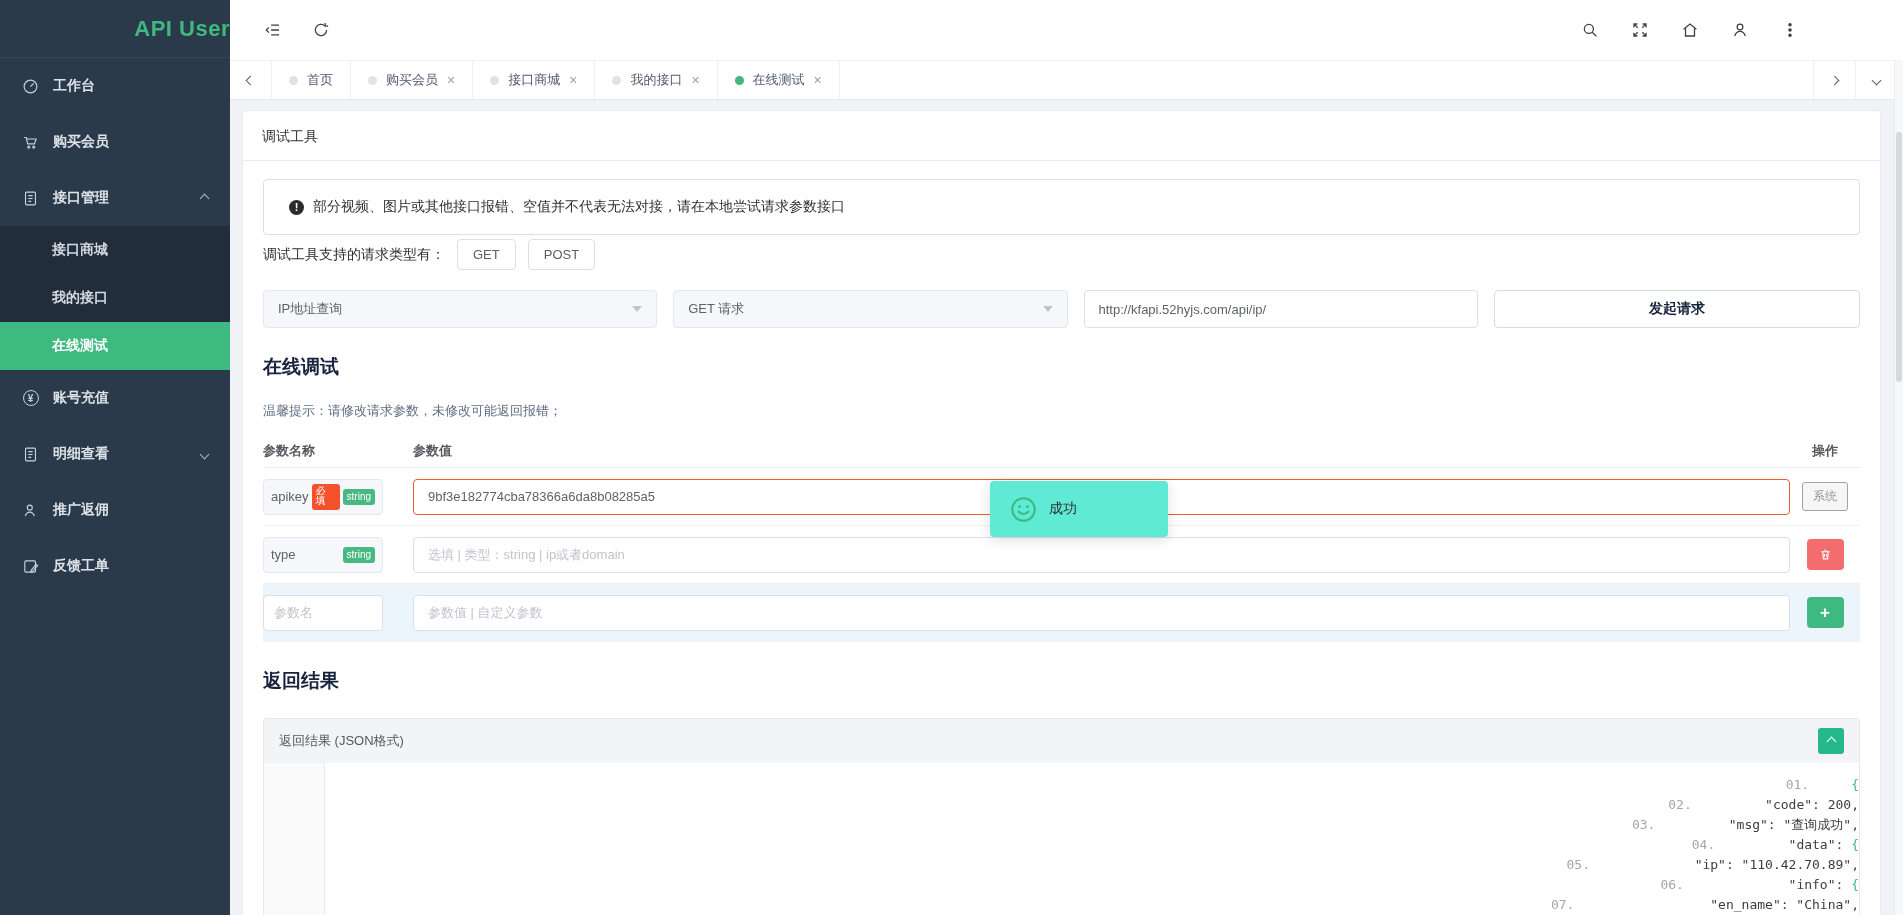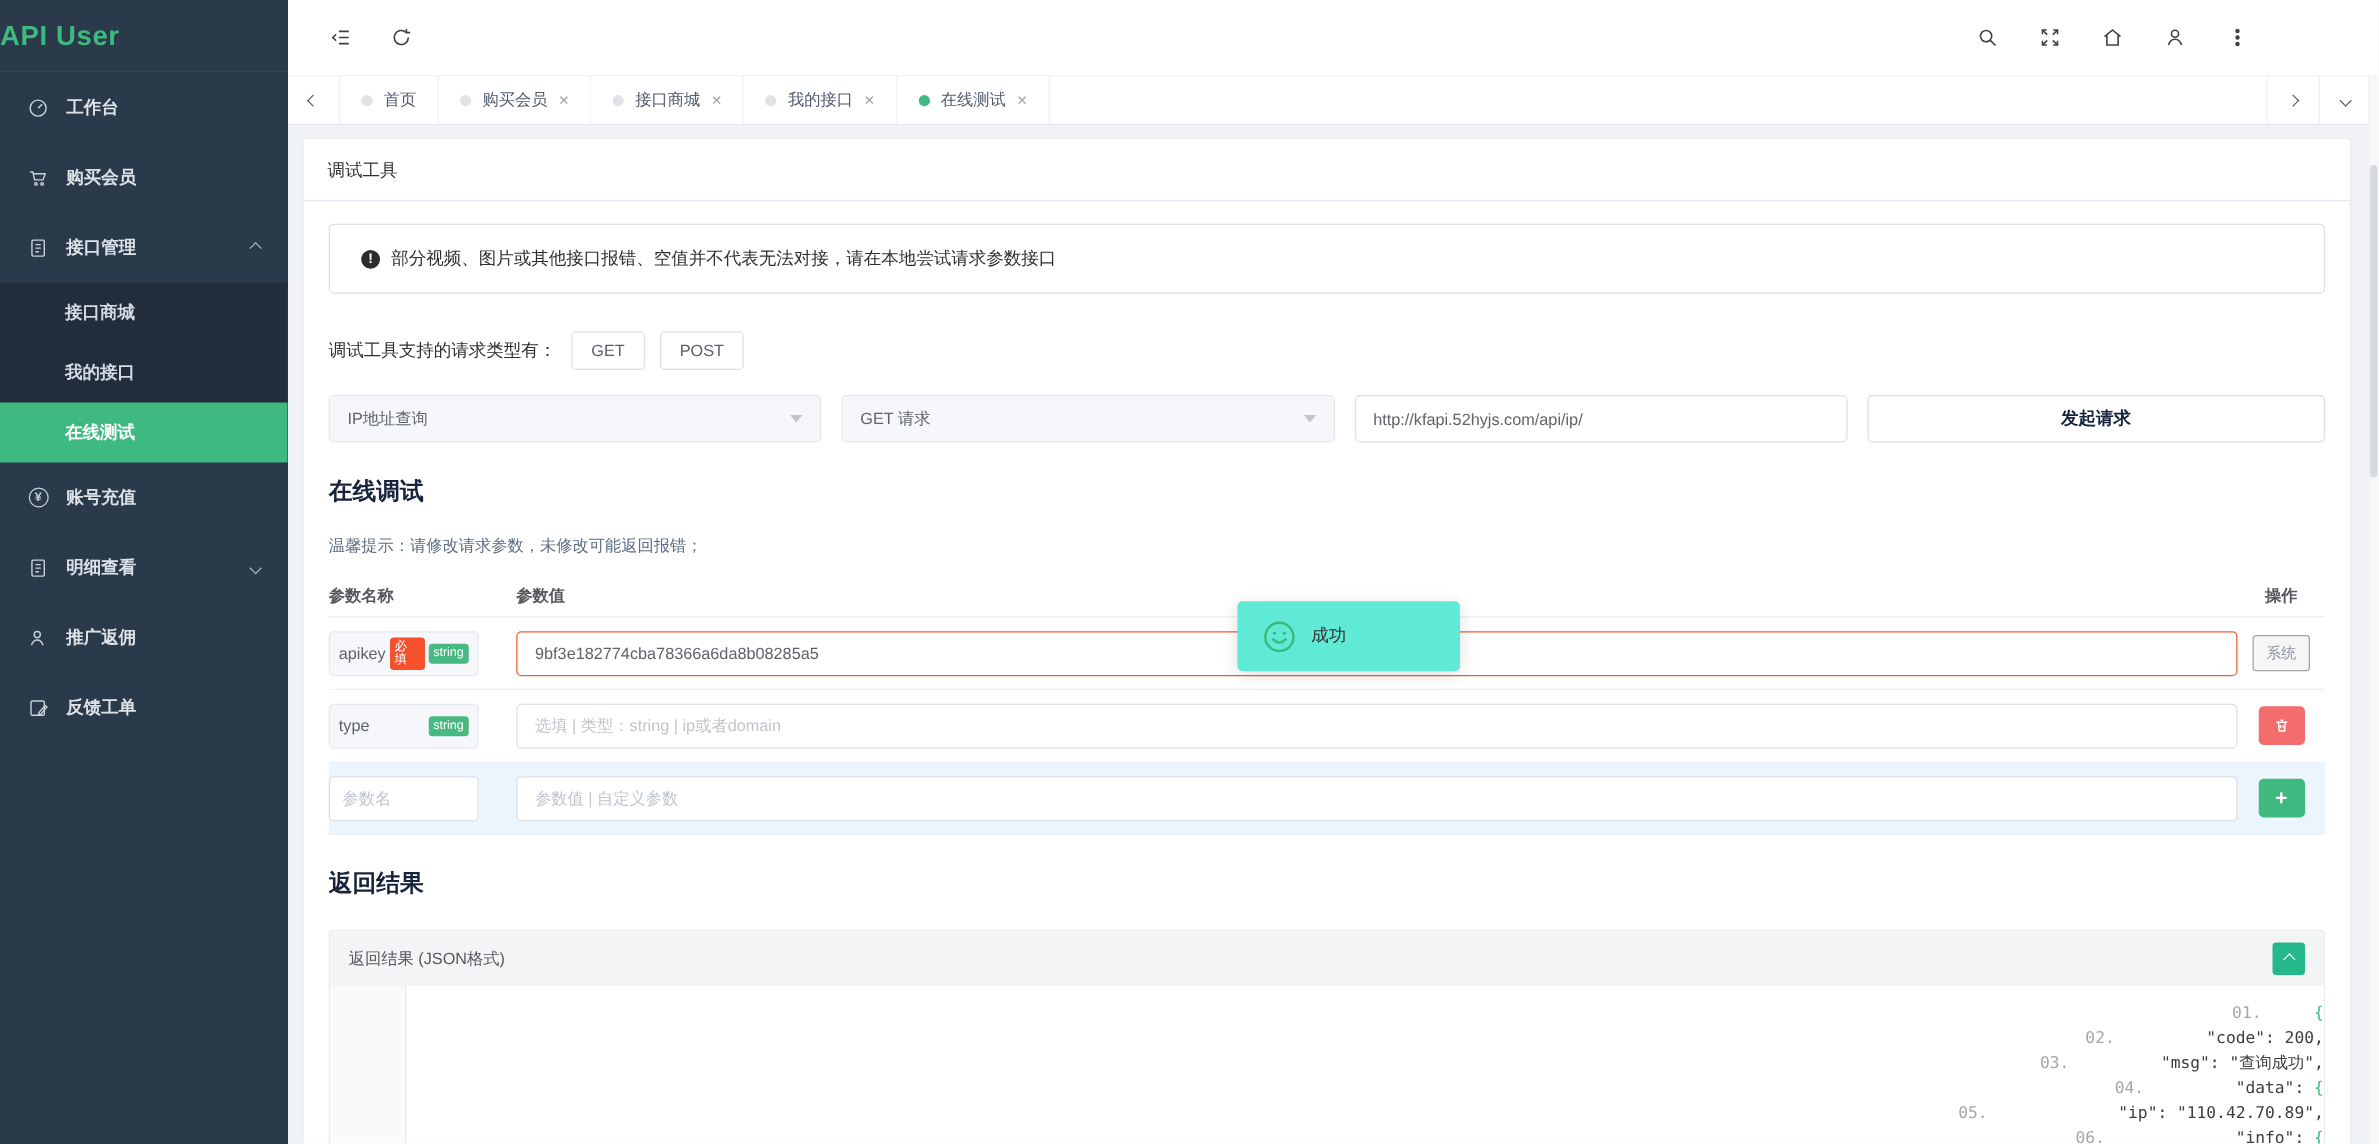--- a/index.html
+++ b/index.html
@@ -1,21 +1,21 @@
 <!DOCTYPE html>
 <html><head>
 <meta charset="utf-8">
 <style>
   * { margin:0; padding:0; box-sizing:border-box; }
   html,body { width:1903px; height:915px; overflow:hidden;
     font-family:"Liberation Sans","DejaVu Sans",sans-serif; background:#f0f2f5; }
 
   
   .sidebar { position:fixed; left:0; top:0; width:230px; height:915px; background:#2b3a4a; z-index:5; }
-  .logo { height:58px; line-height:58px; text-align:left; color:#3eb97f; font-size:22px; font-weight:bold;
+  .logo { height:58px; line-height:58px; text-align:right; color:#3eb97f; font-size:22px; font-weight:bold;
           border-bottom:1px solid rgba(255,255,255,.06); letter-spacing:.5px; }
   .nav-item { height:56px; display:flex; align-items:center; padding-left:22px; gap:14px;
               color:#dde2e9; font-size:14px; font-weight:600; cursor:pointer; }
   .nav-item .nicon { width:17px; height:17px; color:#c9d1da; flex:0 0 17px; display:flex; align-items:center; justify-content:center; }
   .nicon svg { width:17px; height:17px; stroke:#c9d1da; fill:none; stroke-width:1.6; }
   .yen-circle { width:16px; height:16px; border:1.4px solid #c9d1da; border-radius:50%; font-size:10px; font-weight:bold;
                 color:#c9d1da; display:flex; align-items:center; justify-content:center; }
   .submenu { background:#212d3b; }
   .sub-item { height:48px; display:flex; align-items:center; padding-left:52px; color:#d3d9e1;
               font-size:14px; font-weight:600; cursor:pointer; }
@@ -49,21 +49,21 @@
   .card { background:#fff; border:1px solid #e8ebf0; border-radius:4px; min-height:1200px; }
   .card-header { height:50px; line-height:50px; padding:0 19px; border-bottom:1px solid #e7eaf0;
                  font-size:14px; color:#303133; }
   .card-body { padding:18px 20px; }
 
   .alert { border:1px solid #dcdfe6; border-radius:4px; height:56px; display:flex; align-items:center;
            padding:0 25px; gap:9px; font-size:14px; color:#2d2f33; }
   .alert-icon { width:15px; height:15px; border-radius:50%; background:#2b2b2b; color:#fff; font-size:11px;
                 font-weight:bold; display:flex; align-items:center; justify-content:center; flex:0 0 15px; }
 
-  .req-row { margin-top:30px; display:flex; align-items:center; gap:12px; font-size:14px; color:#2d2f33; }
+  .req-row { margin-top:4px; display:flex; align-items:center; gap:12px; font-size:14px; color:#2d2f33; }
   .btn-ghost { padding:7px 15px; border:1px solid #dcdfe6; border-radius:4px; background:#fff; color:#5a5e66;
                font-size:13px; cursor:pointer; }
 
   .controls { margin-top:20px; display:flex; gap:16px; }
   .select { flex:1; height:38px; background:#f5f7fa; border:1px solid #e4e7ed; border-radius:4px;
             display:flex; align-items:center; justify-content:space-between; padding:0 14px; font-size:13px;
             color:#5f6368; cursor:pointer; }
   .caret { width:0; height:0; border-left:5px solid transparent; border-right:5px solid transparent;
            border-top:6px solid #c0c4cc; }
   .url-box { flex:1; height:38px; border:1px solid #dcdfe6; border-radius:4px; background:#fff;
@@ -78,21 +78,21 @@
   .ptable { margin-top:14px; }
   .pt-head { display:flex; align-items:center; height:34px; border-bottom:1px solid #e8ebf1;
              font-size:13px; font-weight:bold; color:#55585e; }
   .col-name { width:150px; } .col-value { flex:1; } .col-action { width:70px; text-align:center; }
   .pt-row { display:flex; align-items:center; height:58px; border-bottom:1px solid #eef0f4; }
   .pt-row.custom { background:#edf5fc; }
   .pname-box { width:120px; height:36px; background:#f5f7fa; border:1px solid #e4e7ed; border-radius:4px;
                display:flex; align-items:center; padding:0 7px; gap:3px; font-size:13px; color:#5f6368; }
   .pname-box.spread { justify-content:space-between; }
   .badge { font-size:10px; color:#fff; border-radius:3px; padding:3px 4px; line-height:1; }
-  .badge.req { background:#f4512c; } .badge.str { background:#49b984; }
+  .badge.req { background:#f4512c;font-family:Liberation Mono, monospace; } .badge.str { background:#49b984; }
   .pvalue { flex:1; height:36px; border:1px solid #dcdfe6; border-radius:4px; background:#fff; padding:0 14px;
             font-size:13px; color:#5f6368; outline:0; font-family:inherit; }
   .pvalue.warn { border-color:#f25b2b; }
   .pvalue::placeholder, .pname-input::placeholder, .url-box input::placeholder { color:#c0c4cc; }
   .pname-input { width:120px; height:36px; border:1px solid #dcdfe6; border-radius:4px; background:#fff;
                  padding:0 10px; font-size:13px; color:#5f6368; outline:0; font-family:inherit; }
   .paction { width:70px; display:flex; justify-content:center; }
   .sys-tag { background:#f6f6f7; border:1px solid #a3a3a3; border-radius:3px; color:#8f959e;
              font-size:12px; padding:5px 10px; }
   .icon-btn { width:37px; height:31px; border:0; border-radius:4px; display:flex; align-items:center;

